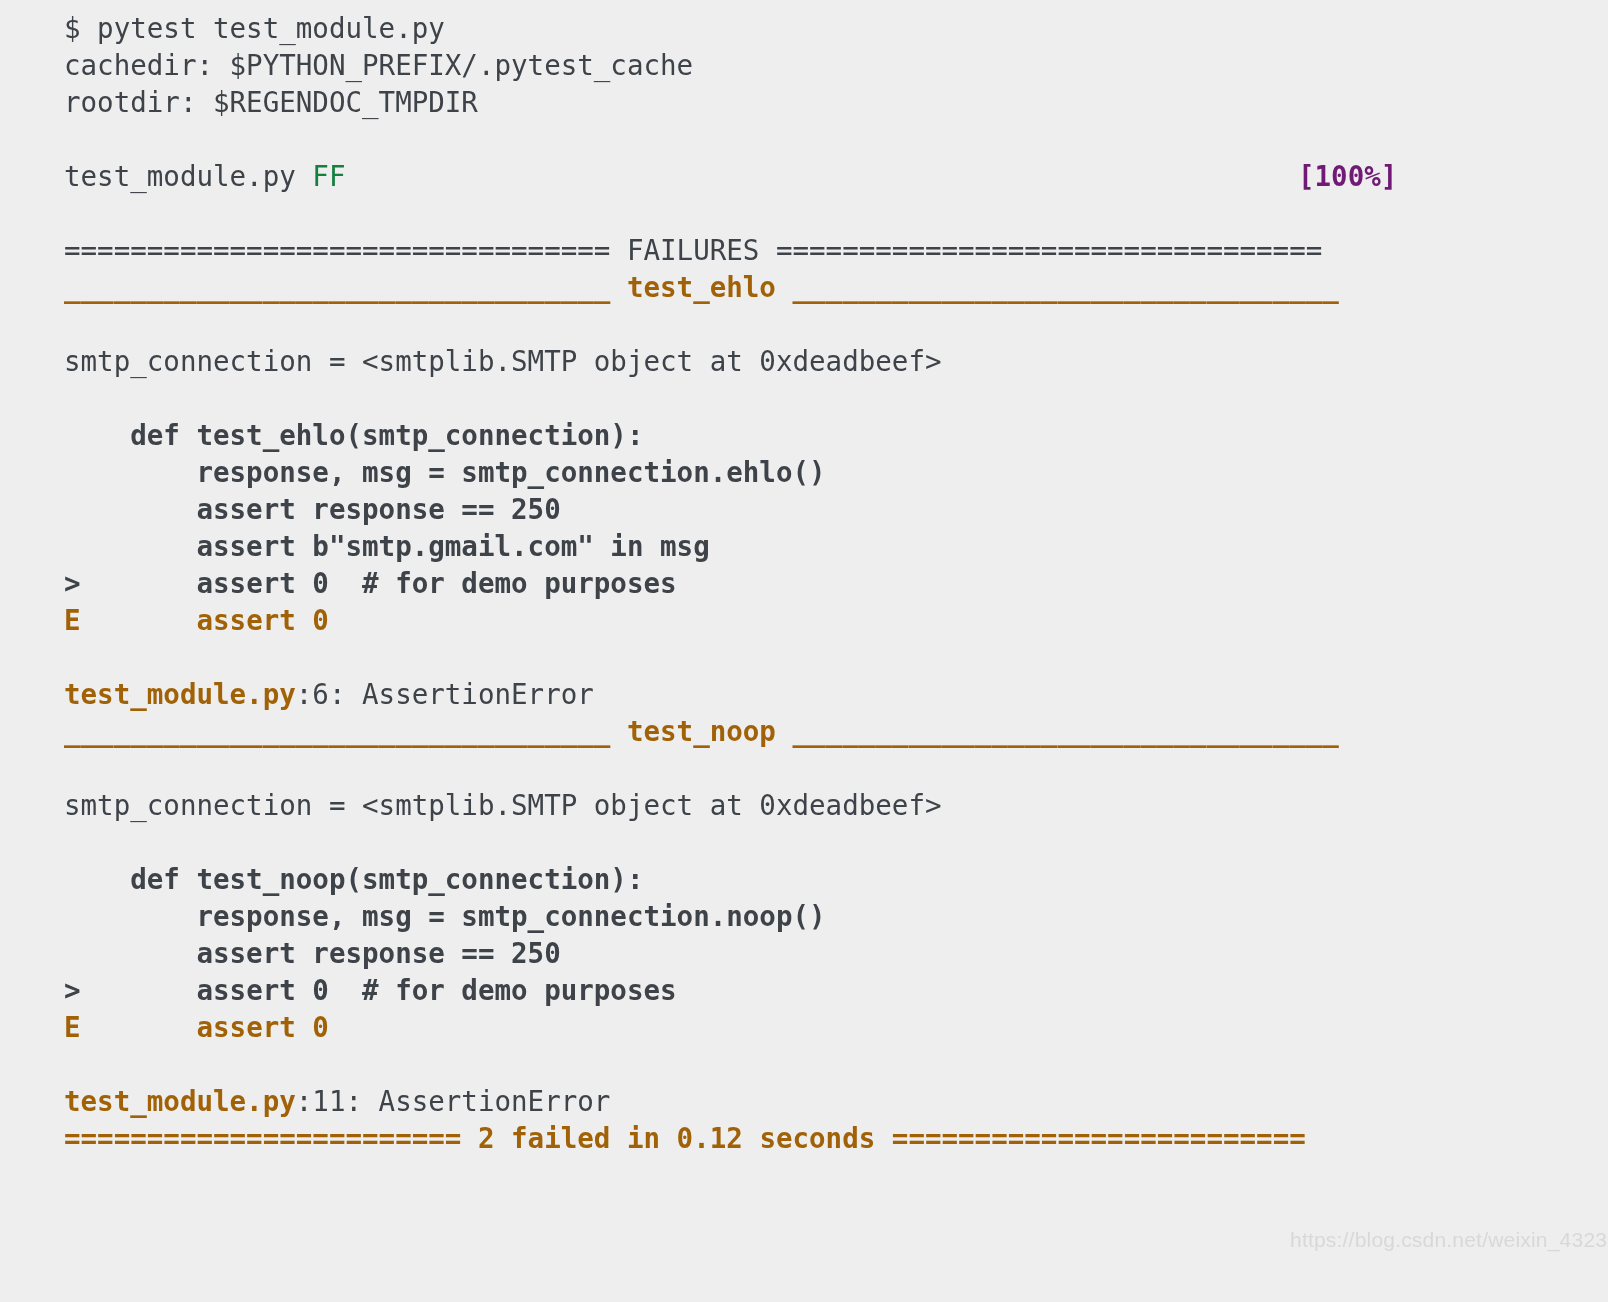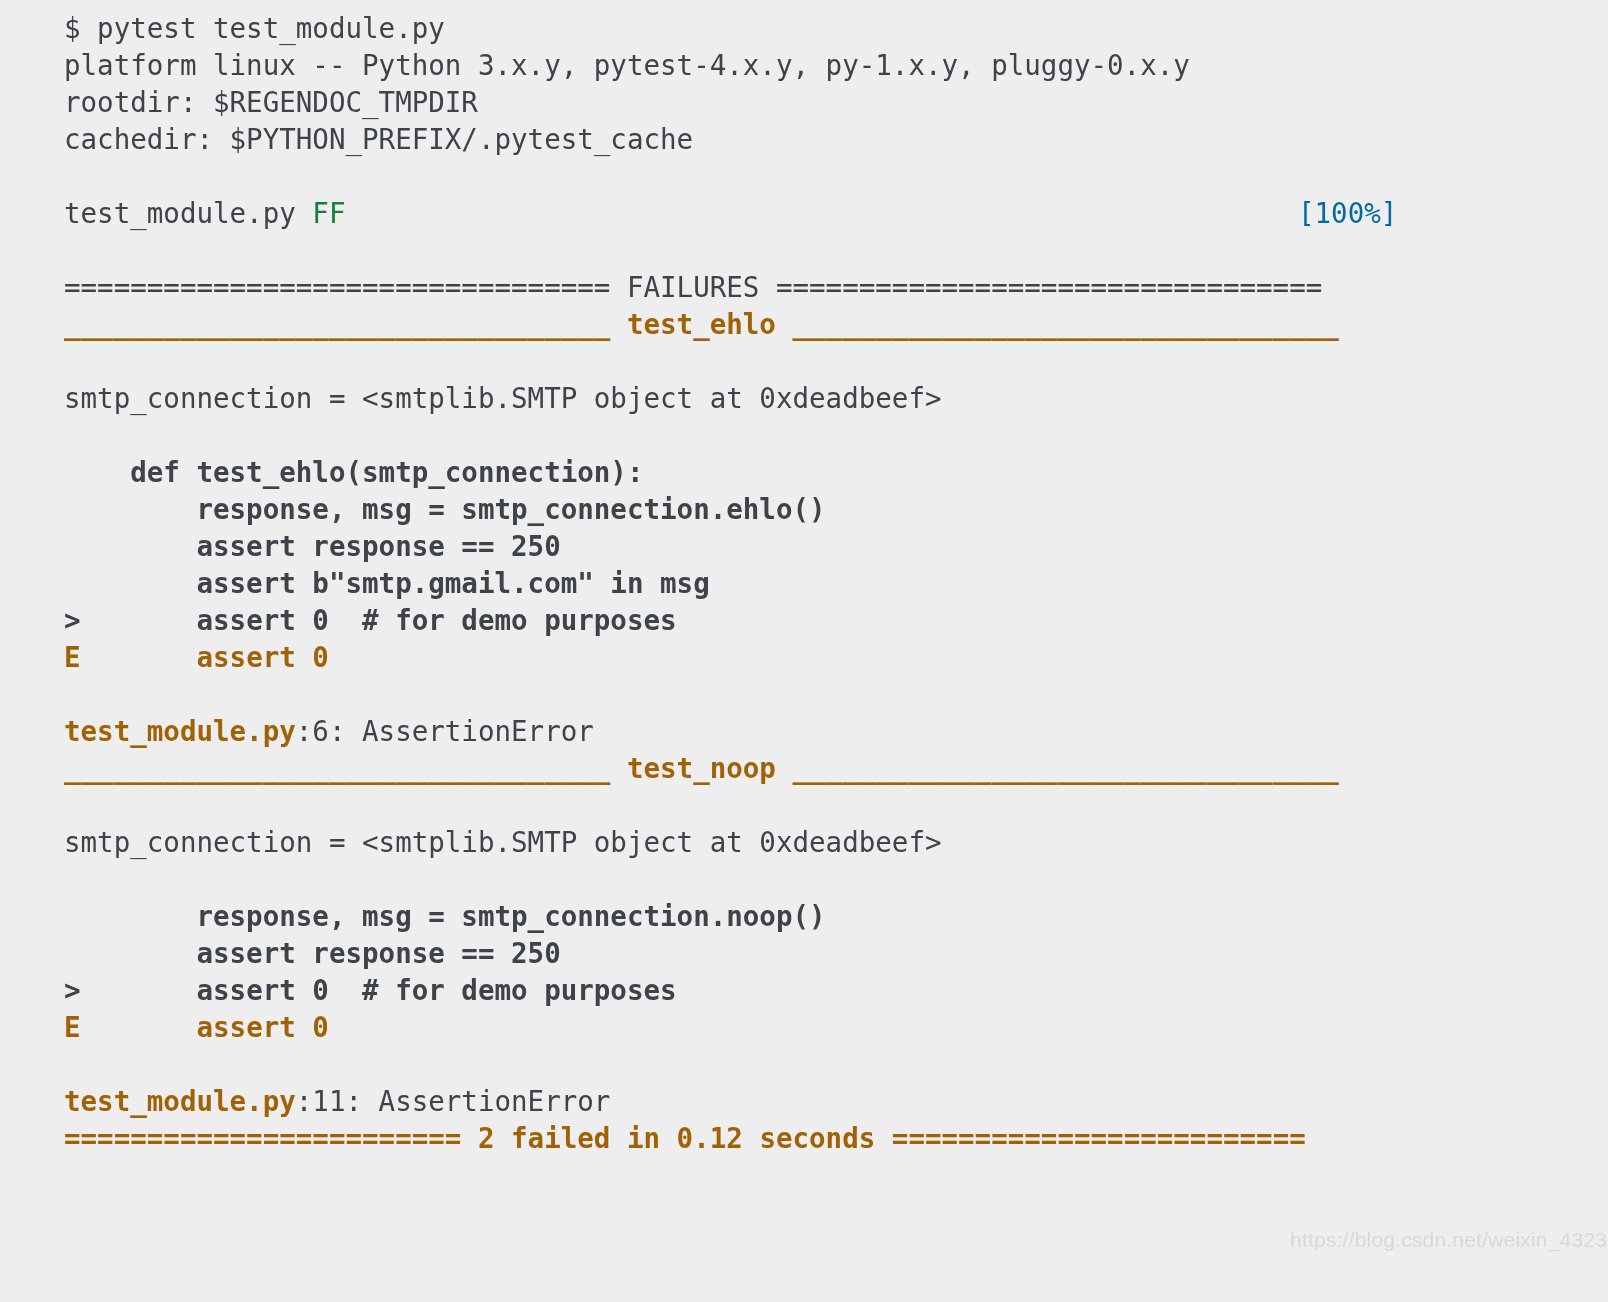--- a/index.html
+++ b/index.html
@@ -39,21 +39,21 @@
     font-family: "DejaVu Sans Mono", "Liberation Mono", monospace;
   }
 
   .line.blank { color: transparent; }
 
   
   .g   { color: #3e4349; font-weight: normal; }
   .gb  { color: #3e4349; font-weight: bold; }
   .red { color: #15803d; font-weight: normal; }
   .redb{ color: #a16207; font-weight: bold; }
-  .teal{ color: #0369a1; font-weight: normal; }
+  .teal{ color: #701a75; font-weight: bold; }
 
   
   .progress-line {
     display: flex;
     padding-left: 64px;
     padding-right: 0;
   }
   .progress-left { white-space: pre; }
   .progress-right {
     position: absolute;
@@ -75,23 +75,22 @@
   }
 </style>
 </head>
 <body>
 
 <div id="terminal">
 
   <div class="line"><span class="g">$ pytest test_module.py</span></div>
 
 
-  <div class="line"><span class="g">platform linux -- Python 3.x.y, pytest-4.x.y, py-1.x.y, pluggy-0.x.y</span></div>
+  <div class="line"><span class="g">cachedir: $PYTHON_PREFIX/.pytest_cache</span></div>
   <div class="line"><span class="g">rootdir: $REGENDOC_TMPDIR</span></div>
-  <div class="line"><span class="g">cachedir: $PYTHON_PREFIX/.pytest_cache</span></div>
 
   <div class="line blank">&nbsp;</div>
 
   <div class="line progress-line"><span class="progress-left g">test_module.py </span><span class="progress-left red">FF</span><span class="progress-right teal">[100%]</span></div>
 
   <div class="line blank">&nbsp;</div>
 
   <div class="line"><span class="g">================================= </span><span class="g">FAILURES</span><span class="g"> =================================</span></div>
 
   <div class="line"><span class="redb">_________________________________ </span><span class="redb">test_ehlo</span><span class="redb"> _________________________________</span></div>
@@ -116,20 +115,21 @@
   <div class="line"><span class="redb">test_module.py</span><span class="g">:6: AssertionError</span></div>
 
   <div class="line"><span class="redb">_________________________________ </span><span class="redb">test_noop</span><span class="redb"> _________________________________</span></div>
 
   <div class="line blank">&nbsp;</div>
 
   <div class="line"><span class="g">smtp_connection = &lt;smtplib.SMTP object at 0xdeadbeef&gt;</span></div>
 
   <div class="line blank">&nbsp;</div>
 
+  <div class="line"><span class="gb">    def test_noop(smtp_connection):</span></div>
   <div class="line"><span class="gb">        response, msg = smtp_connection.noop()</span></div>
   <div class="line"><span class="gb">        assert response == 250</span></div>
 
   <div class="line"><span class="gb">&gt;</span><span class="gb">       assert 0  # for demo purposes</span></div>
 
   <div class="line"><span class="redb">E</span><span class="redb">       assert 0</span></div>
 
   <div class="line blank">&nbsp;</div>
 
   <div class="line"><span class="redb">test_module.py</span><span class="g">:11: AssertionError</span></div>

